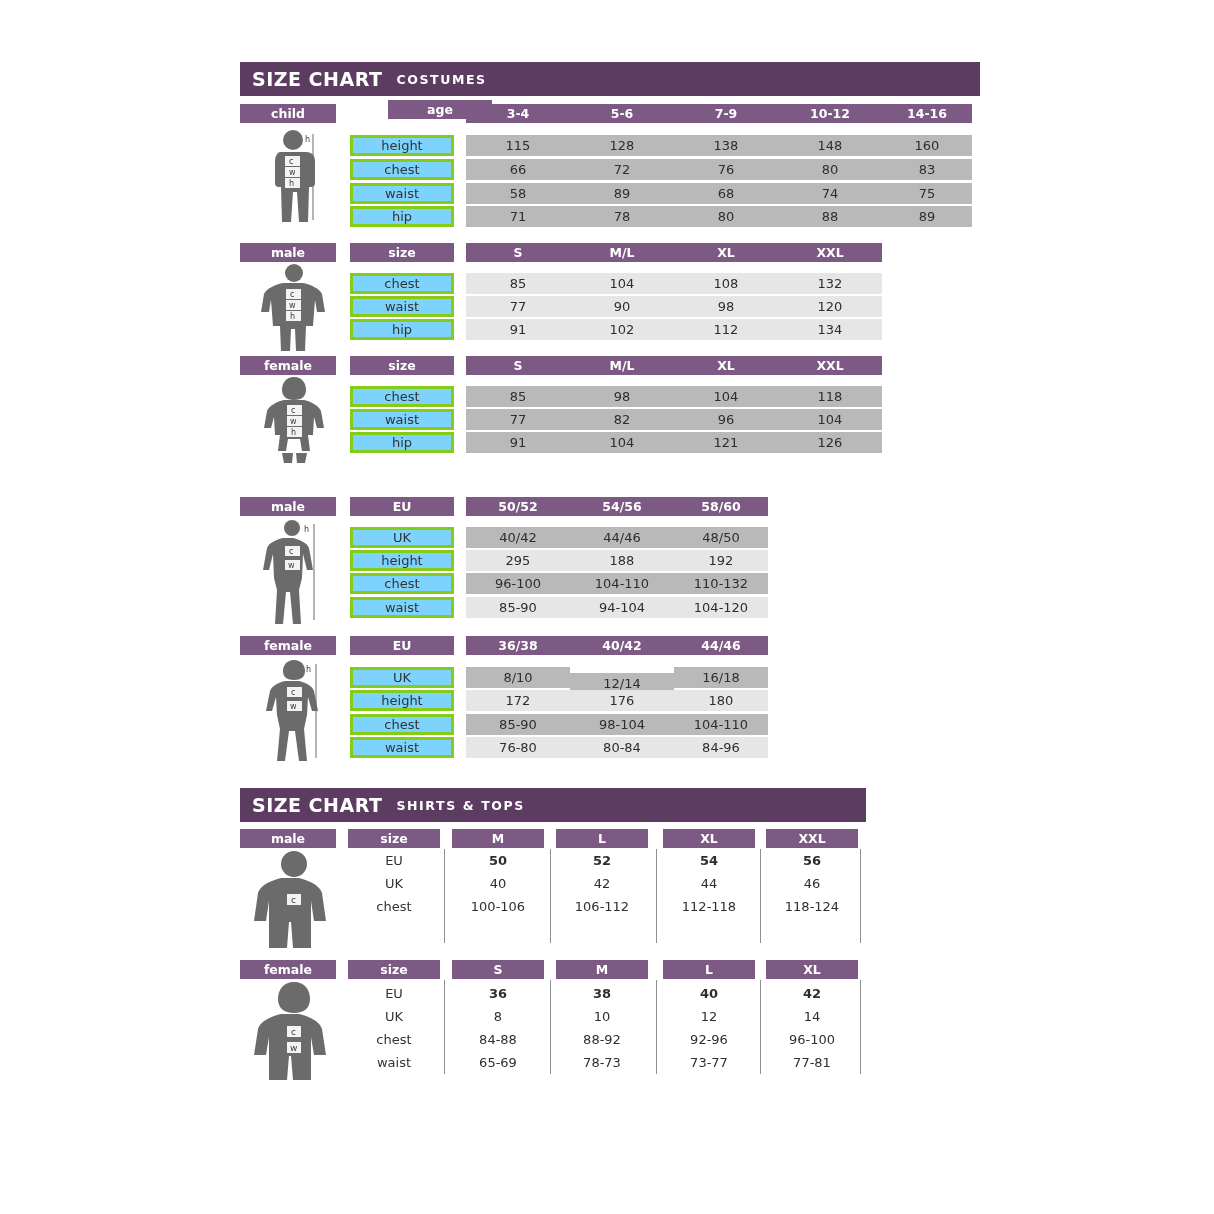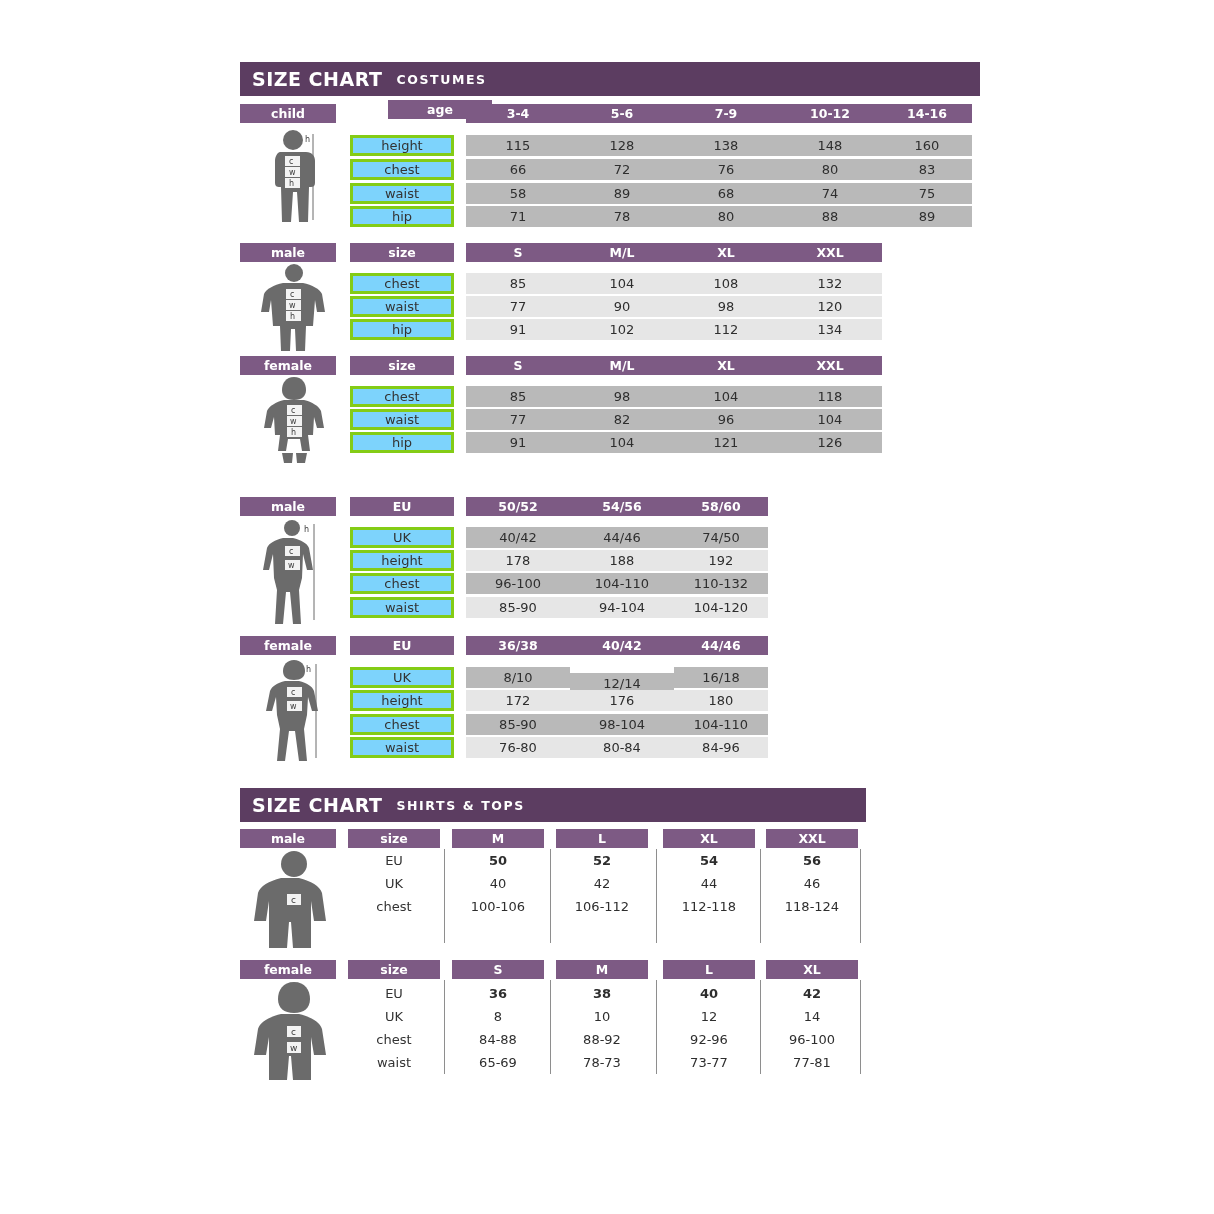--- a/index.html
+++ b/index.html
@@ -259,24 +259,24 @@
   <div class="block">
     <div class="tag" style="left:240px; top:497px; width:96px;">male</div>
     <div class="cell colhead" style="left:350px; top:497px; width:104px; height:19px;">EU</div>
     <div class="cell colhead" style="left:466px; top:497px; width:104px; height:19px;">50/52</div>
     <div class="cell colhead" style="left:570px; top:497px; width:104px; height:19px;">54/56</div>
     <div class="cell colhead" style="left:674px; top:497px; width:94px; height:19px;">58/60</div>
 
     <div class="cell rowlabel" style="left:350px; top:527px; width:104px;">UK</div>
     <div class="cell val-dark" style="left:466px; top:527px; width:104px;">40/42</div>
     <div class="cell val-dark" style="left:570px; top:527px; width:104px;">44/46</div>
-    <div class="cell val-dark" style="left:674px; top:527px; width:94px;">74/50</div>
+    <div class="cell val-dark" style="left:674px; top:527px; width:94px;">48/50</div>
 
     <div class="cell rowlabel" style="left:350px; top:550px; width:104px;">height</div>
-    <div class="cell val-light" style="left:466px; top:550px; width:104px;">178</div>
+    <div class="cell val-light" style="left:466px; top:550px; width:104px;">295</div>
     <div class="cell val-light" style="left:570px; top:550px; width:104px;">188</div>
     <div class="cell val-light" style="left:674px; top:550px; width:94px;">192</div>
 
     <div class="cell rowlabel" style="left:350px; top:573px; width:104px;">chest</div>
     <div class="cell val-dark" style="left:466px; top:573px; width:104px;">96-100</div>
     <div class="cell val-dark" style="left:570px; top:573px; width:104px;">104-110</div>
     <div class="cell val-dark" style="left:674px; top:573px; width:94px;">110-132</div>
 
     <div class="cell rowlabel" style="left:350px; top:597px; width:104px;">waist</div>
     <div class="cell val-light" style="left:466px; top:597px; width:104px;">85-90</div>

